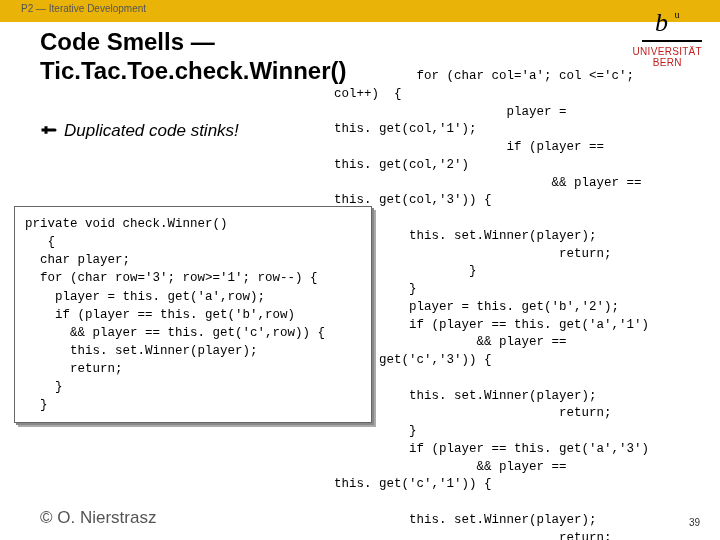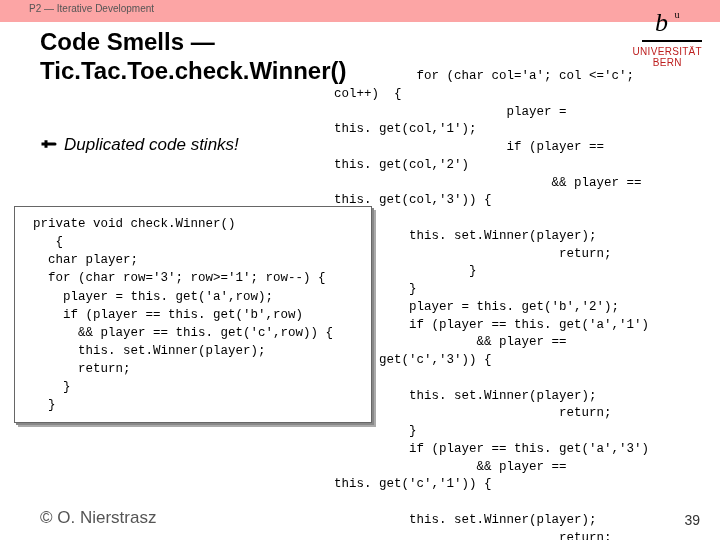--- a/index.html
+++ b/index.html
@@ -6,22 +6,22 @@
   body {
     width: 720px; height: 540px;
     background: #fff;
     font-family: Arial, Helvetica, sans-serif;
     position: relative;
     overflow: hidden;
   }
   .header-bar {
     position: absolute; top: 0; left: 0; right: 0;
     height: 22px;
-    background: #fca5a5;
-    padding: 3px 29px;
+    background: #eab308;
+    padding: 3px 21px;
     font-size: 10px;
     color: #555;
   }
   .logo-area {
     position: absolute;
     top: 10px; right: 18px;
     text-align: center;
   }
   .logo-b {
     font-family: Georgia, 'Times New Roman', serif;
@@ -39,41 +39,41 @@
     top: 28px; left: 40px;
     width: 340px;
   }
   .title-block h1 {
     font-size: 24px;
     font-weight: bold;
     line-height: 1.2;
   }
   .bullet-block {
     position: absolute;
-    top: 134px; left: 40px;
+    top: 120px; left: 40px;
     width: 320px;
   }
   .bullet-block .line {
     display: flex; align-items: flex-start;
     font-size: 17px; font-style: italic;
     line-height: 1.3;
   }
   .finger {
     width: 18px; height: 14px;
     margin-right: 6px; margin-top: 3px;
     flex-shrink: 0;
   }
   .code-box {
     position: absolute;
     top: 206px; left: 14px;
     width: 358px;
     border: 1px solid #666;
     box-shadow: 2px 2px 0 #888, 4px 4px 0 #aaa;
     background: #fff;
-    padding: 8px 18px;
+    padding: 8px 10px;
     font-family: 'Courier New', monospace;
     font-size: 12.5px;
     line-height: 1.45;
     white-space: pre;
   }
   .code-right {
     position: absolute;
     top: 68px; left: 334px;
     right: 8px;
     font-family: 'Courier New', monospace;
@@ -87,21 +87,21 @@
     position: absolute;
     bottom: 12px;
     left: 40px;
     font-size: 17px;
     color: #555;
   }
   .pagenum {
     position: absolute;
     bottom: 12px;
     right: 20px;
-    font-size: 14px;
+    font-size: 10px;
     color: #333;
   }
 </style>
 </head>
 <body>
 
 <div class="header-bar">
   <span>P2 — Iterative Development</span>
 </div>
 

